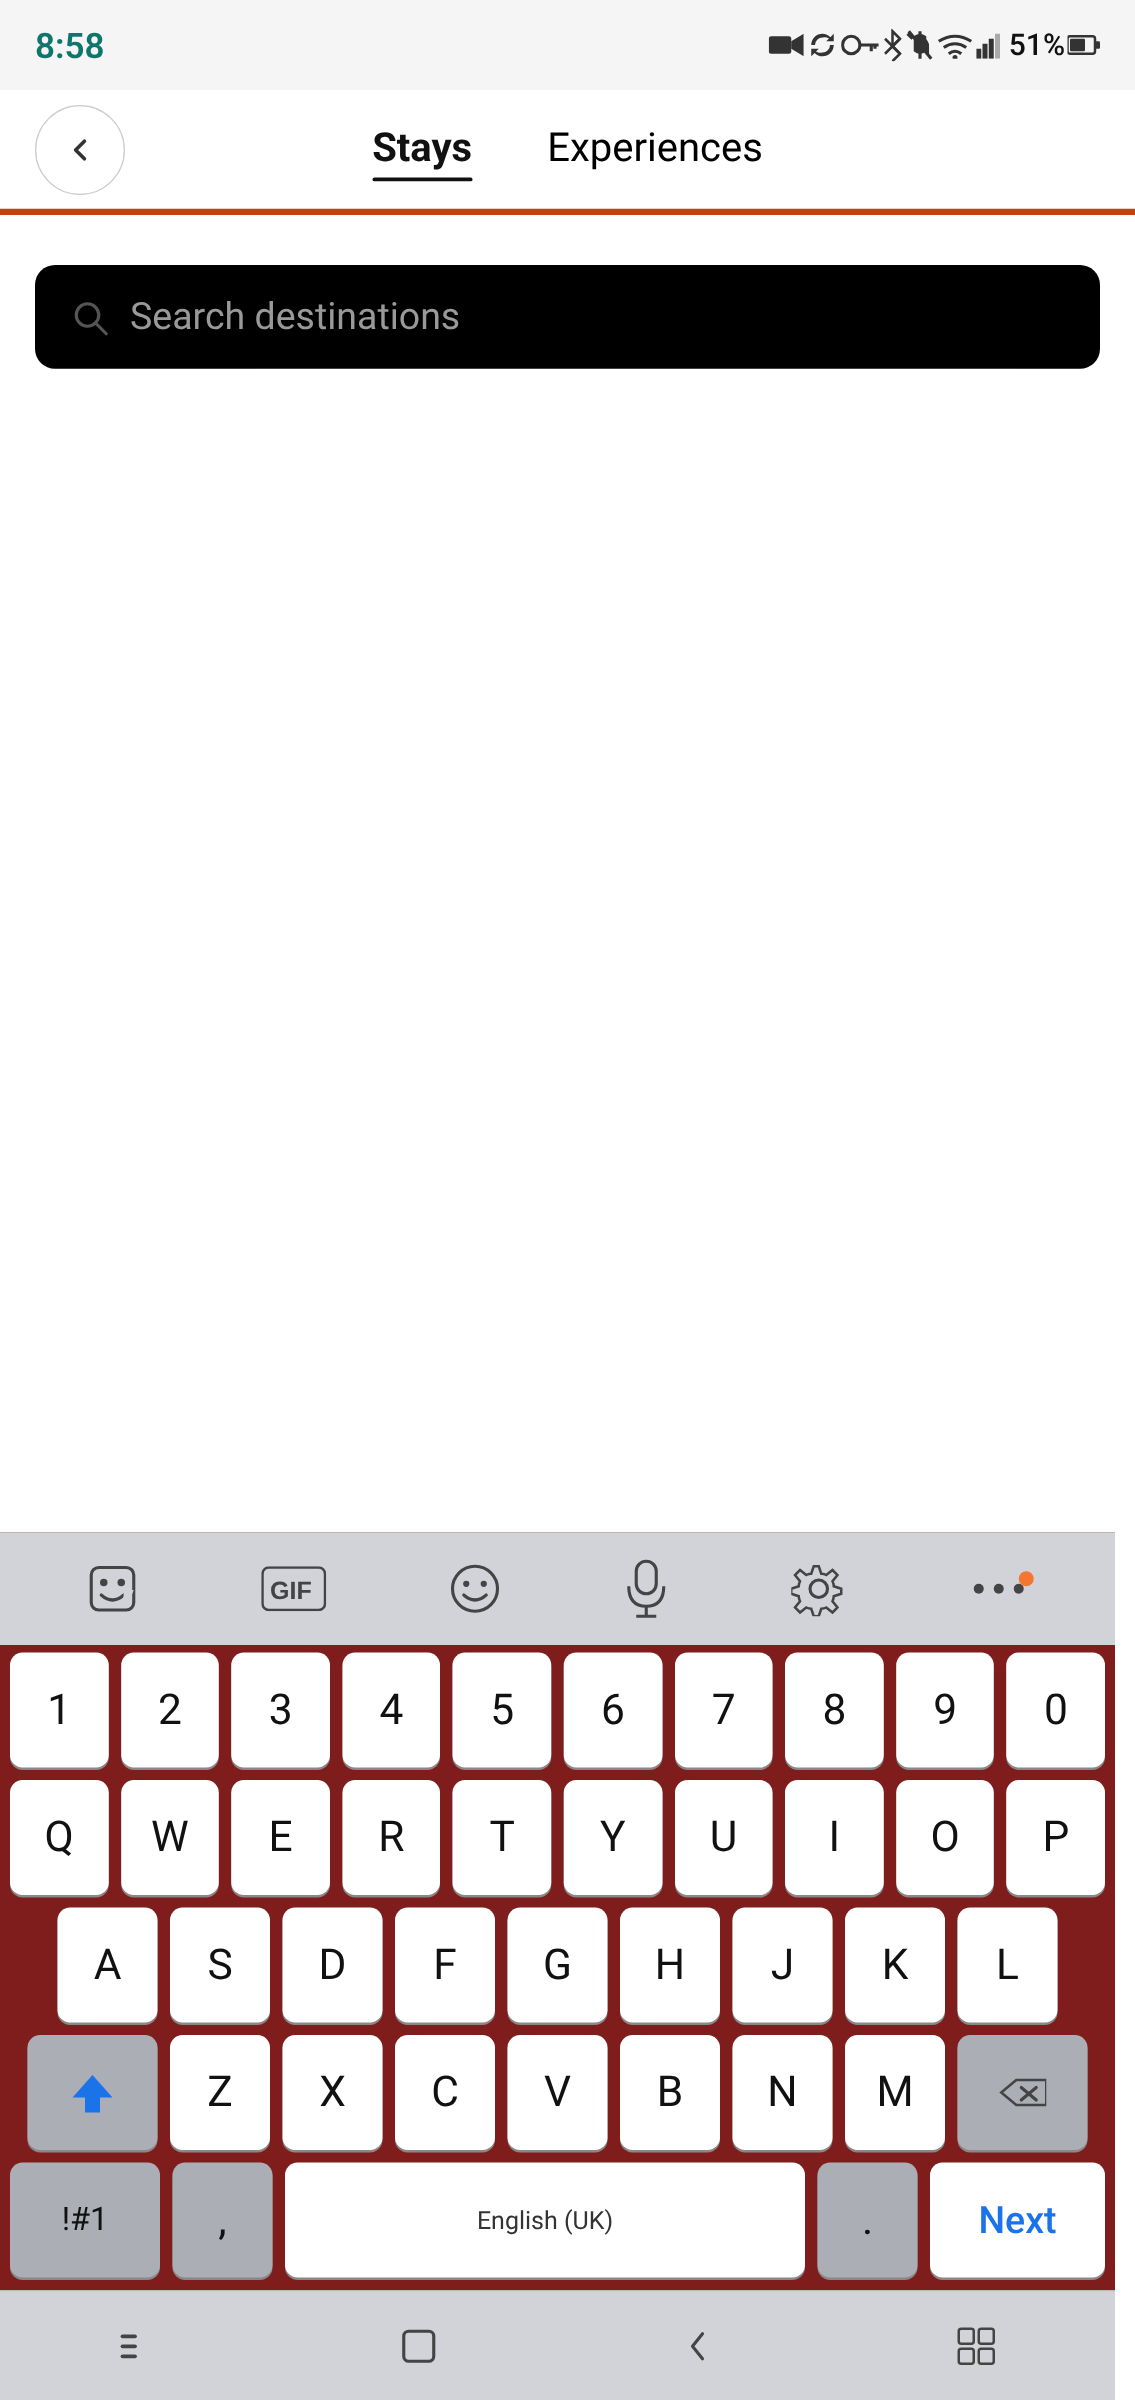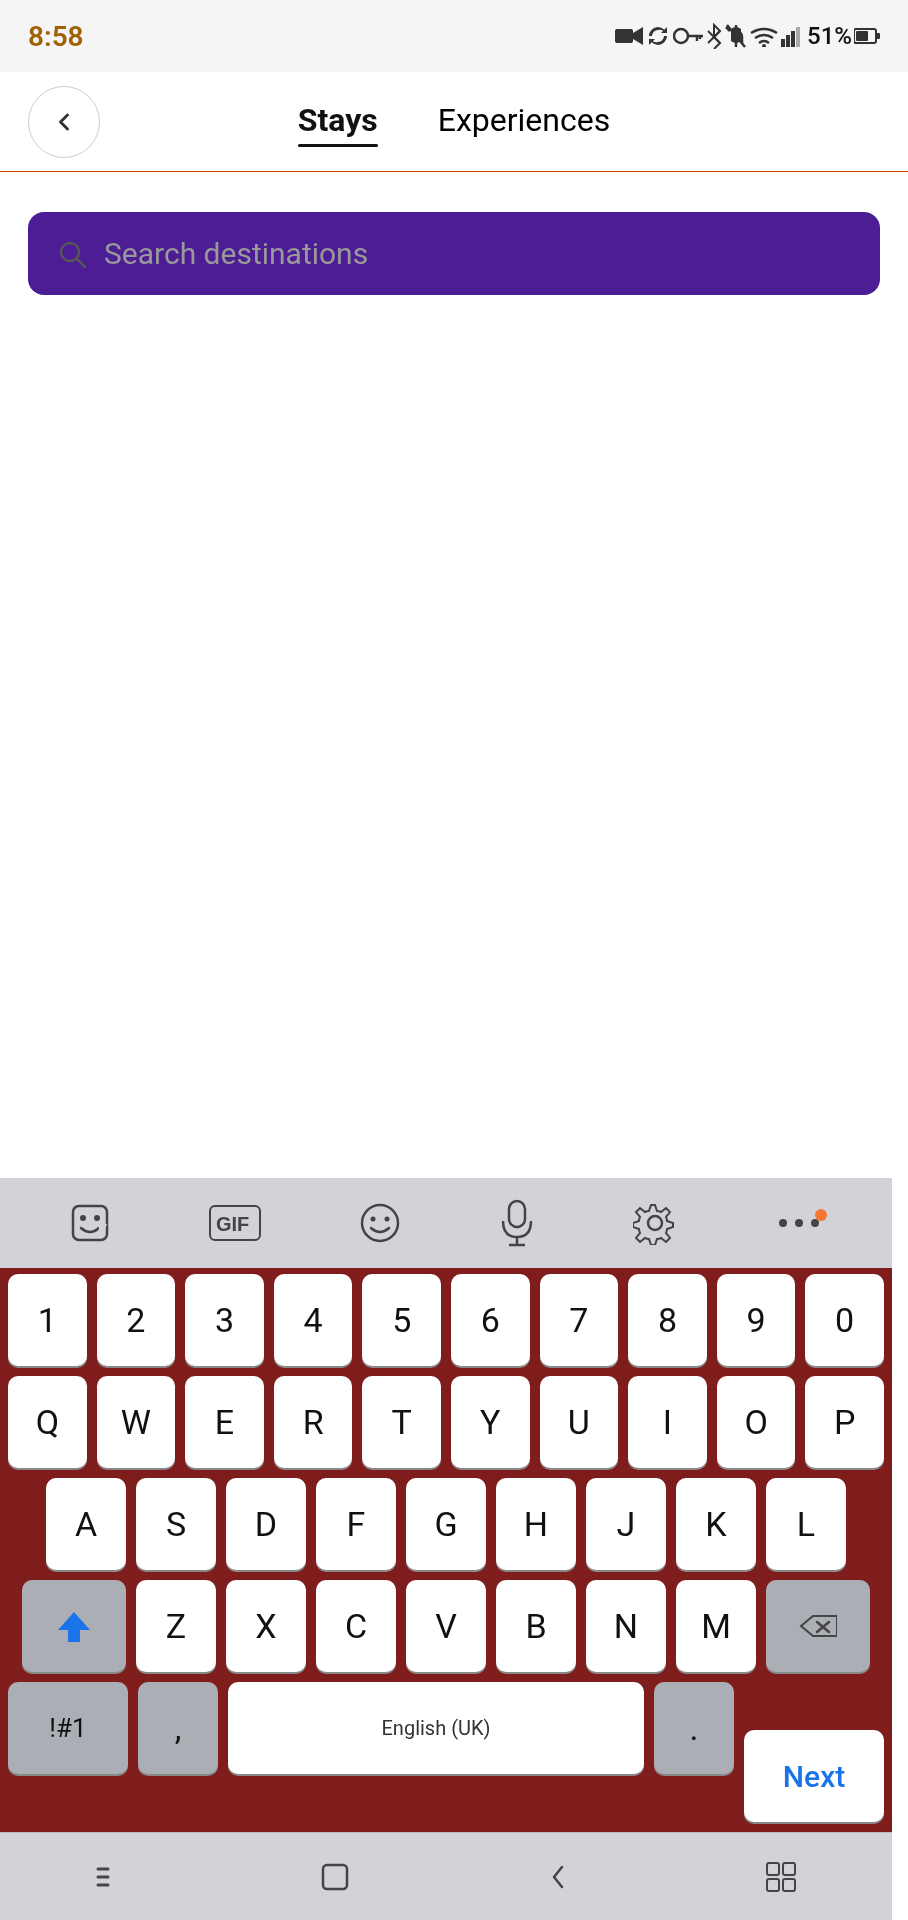--- a/index.html
+++ b/index.html
@@ -19,21 +19,21 @@
       height: 72px;
       background: #f5f5f5;
       display: flex;
       align-items: center;
       justify-content: space-between;
       padding: 0 28px;
     }
     .status-time {
       font-size: 28px;
       font-weight: 600;
-      color: #a16207;
+      color: #0f766e;
     }
     .status-icons {
       display: flex;
       align-items: center;
       gap: 2px;
       color: #111;
       font-size: 22px;
     }
     .status-icons span {
       display: inline-flex;
@@ -41,21 +41,21 @@
     }
 
     
     .nav-bar {
       height: 100px;
       background: #fff;
       display: flex;
       align-items: center;
       padding: 0 28px;
       gap: 0;
-      border-bottom: 1px solid #c2410c;
+      border-bottom: 5px solid #c2410c;
     }
     .back-button {
       width: 72px;
       height: 72px;
       border-radius: 50%;
       border: 1.5px solid #ccc;
       background: #fff;
       display: flex;
       align-items: center;
       justify-content: center;
@@ -95,21 +95,21 @@
       background: #111;
       border-radius: 2px;
     }
 
     
     .search-area {
       background: #fff;
       padding: 40px 28px 20px;
     }
     .search-box {
-      background: #4c1d95;
+      background: #000000;
       border-radius: 16px;
       display: flex;
       padding: 24px 28px;
       gap: 16px;
     }
     .search-icon-wrap {
       color: #555;
       font-size: 32px;
       display: flex;
       align-items: center;
@@ -233,21 +233,20 @@
       background: #acaeb5;
       width: 80px;
     }
 
     .key-next {
       background: #fff;
       width: 140px;
       font-size: 30px;
       color: #1a73e8;
       font-weight: 500;
-      margin-top: 48px;
     }
 
     .bottom-nav-btn {
       display: flex;
       align-items: center;
       justify-content: center;
       font-size: 32px;
       color: #333;
       cursor: pointer;
     }

